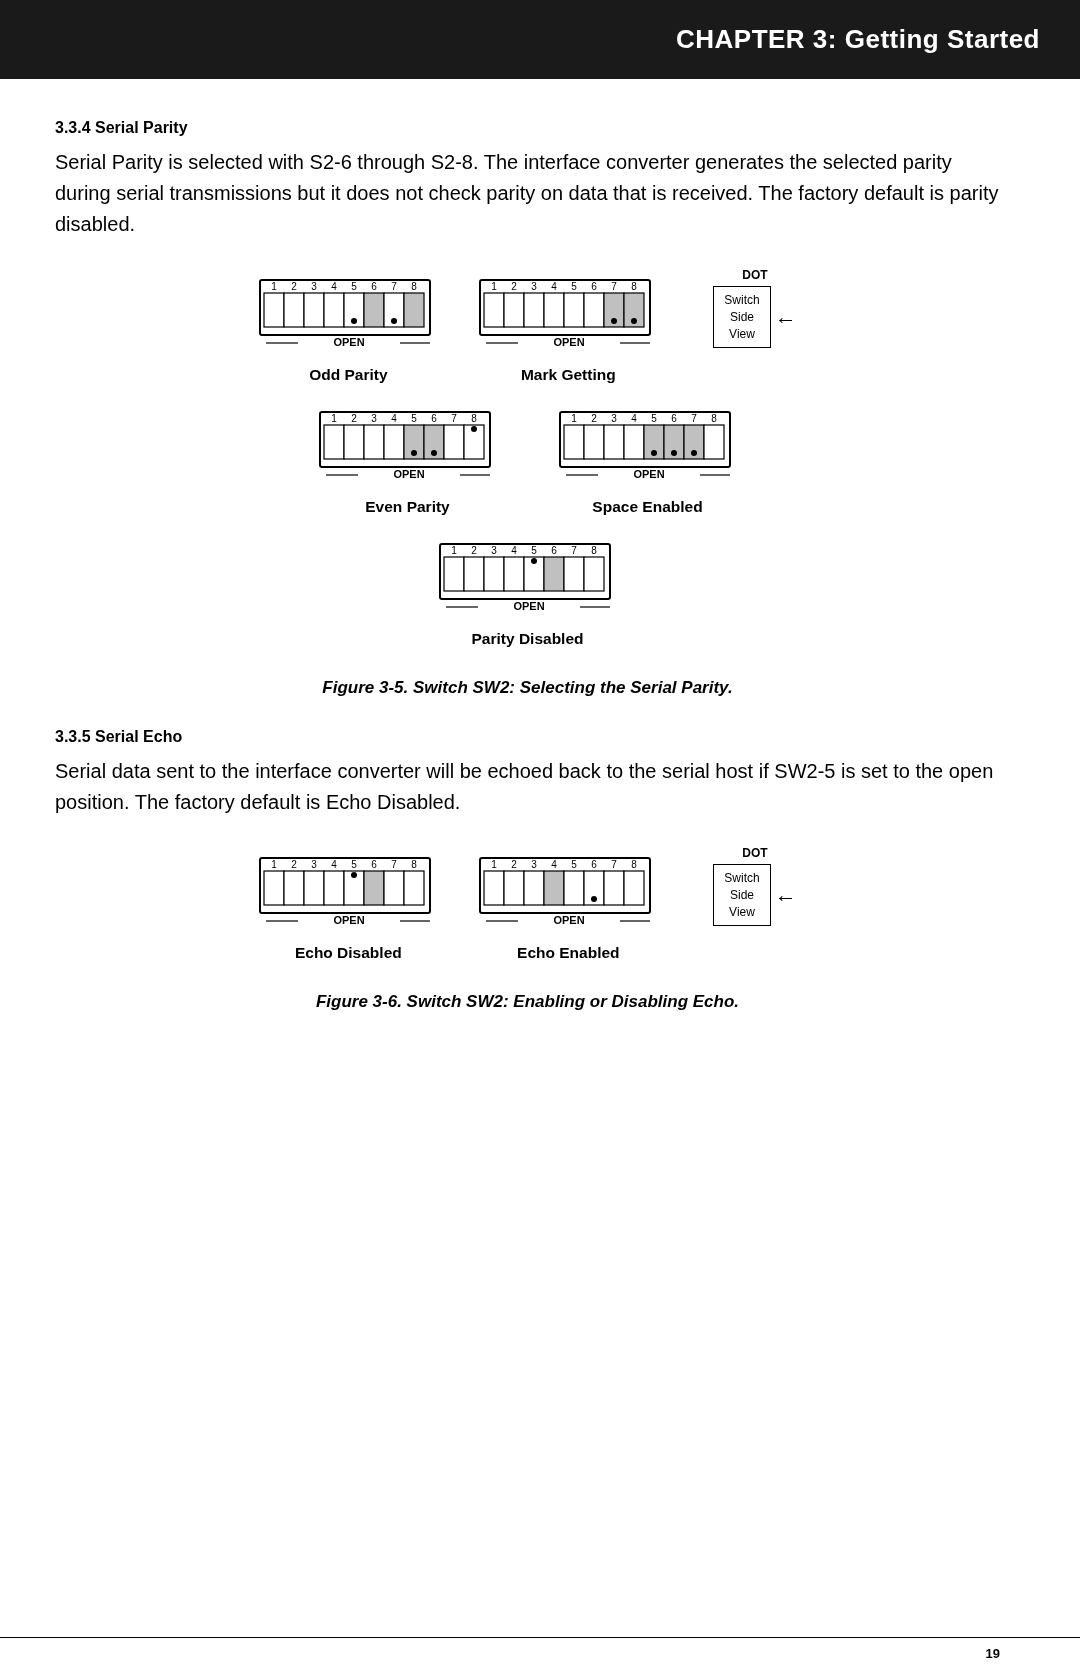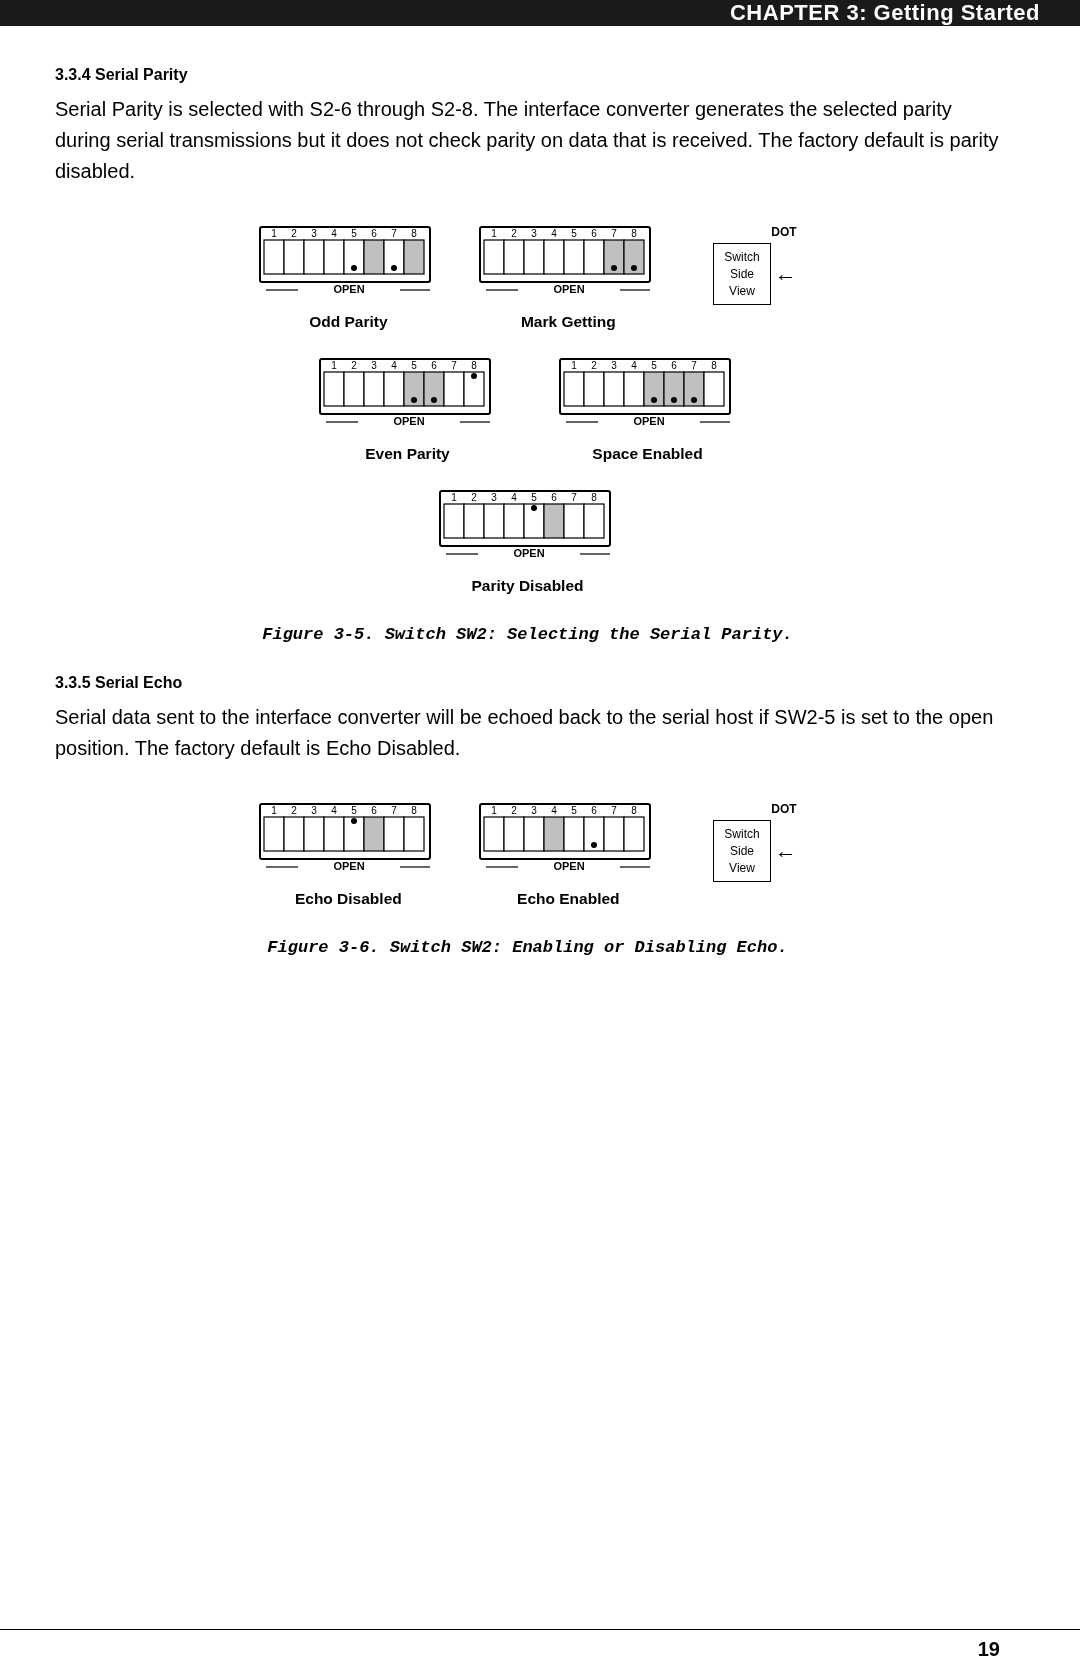--- a/index.html
+++ b/index.html
@@ -11,22 +11,22 @@
       font-size: 17px;
       color: #000;
       position: relative;
     }
 
     
     .chapter-header {
       background: #1a1a1a;
       color: #fff;
       text-align: right;
-      padding: 0 40px;
-      font-size: 22px;
+      padding: 24px 40px;
+      font-size: 26px;
       font-weight: bold;
       font-family: Arial, sans-serif;
       letter-spacing: 0.5px;
     }
 
     .page-content {
       padding: 40px 80px 80px 55px;
     }
 
     
@@ -52,21 +52,21 @@
       align-items: center;
       margin: 20px 0 30px 0;
     }
 
     .figure-caption {
       font-size: 17px;
       font-weight: bold;
       font-style: italic;
       text-align: center;
       margin-top: 14px;
-      font-family: Liberation Mono, monospace;
+      font-family: Liberation Sans, sans-serif;
     }
 
     
     .switches-row {
       display: flex;
       align-items: flex-start;
       justify-content: center;
       gap: 60px;
       margin-bottom: 16px;
     }
@@ -94,36 +94,35 @@
       display: flex;
       align-items: flex-start;
       justify-content: center;
       gap: 40px;
       margin-bottom: 16px;
     }
 
     .annotation-block {
       display: flex;
       flex-direction: column;
-      align-items: flex-end;
-      margin-top: 10px;
+      align-items: center;
       margin-left: 15px;
     }
 
     
     .page-footer {
       position: absolute;
       bottom: 0;
       left: 0;
       right: 0;
       border-top: 1.5px solid #000;
       display: flex;
       justify-content: flex-end;
       padding: 8px 80px;
-      font-size: 20px;
+      font-size: 13px;
       font-weight: bold;
       font-family: Arial, sans-serif;
     }
   </style>
 </head>
 <body>
 
 <div class="chapter-header">CHAPTER 3: Getting Started</div>
 
 <div class="page-content">

